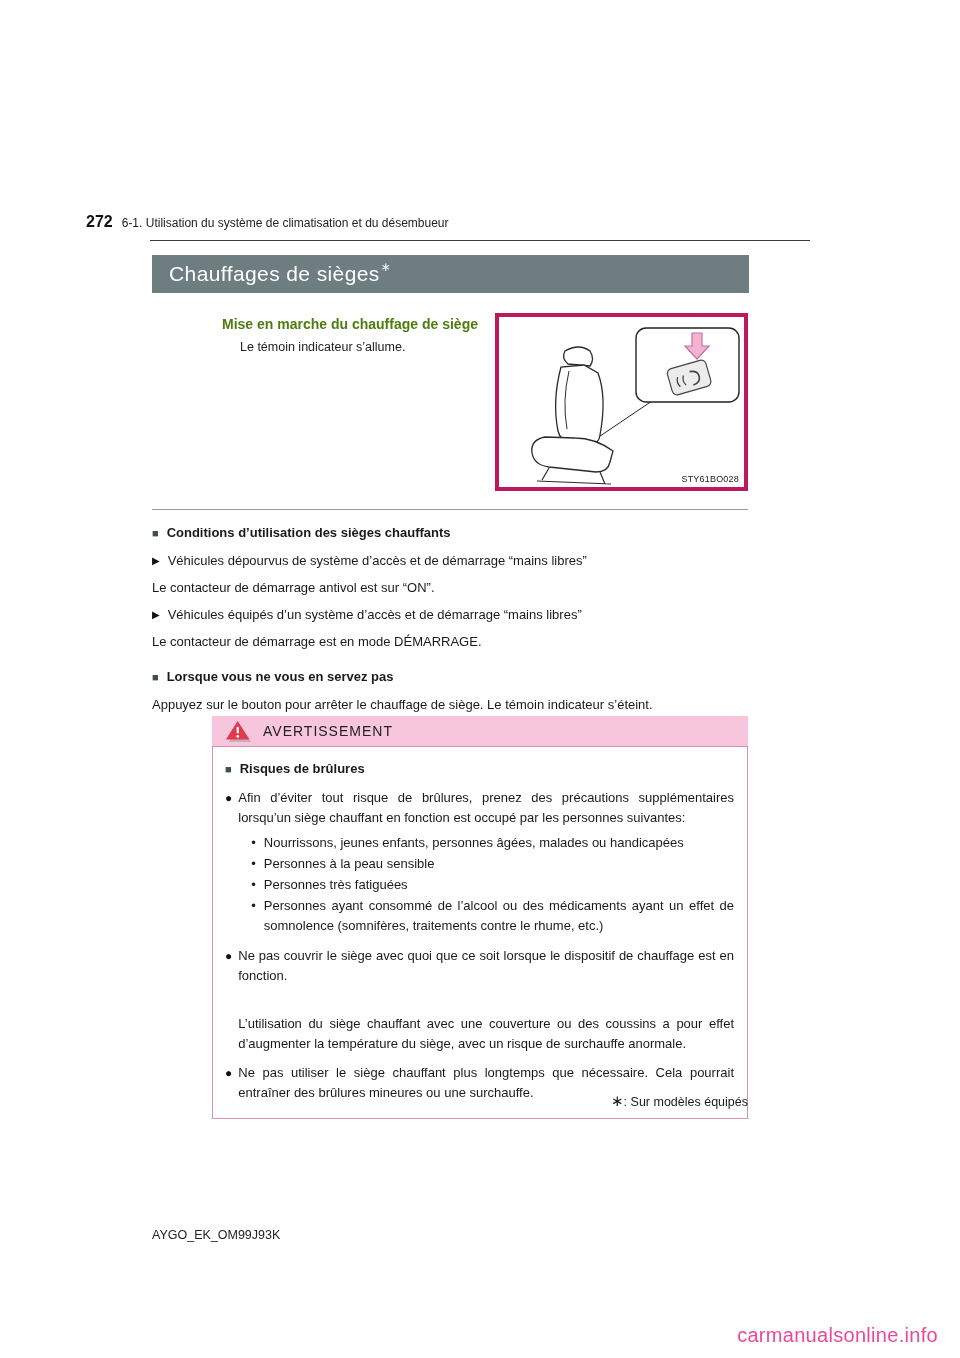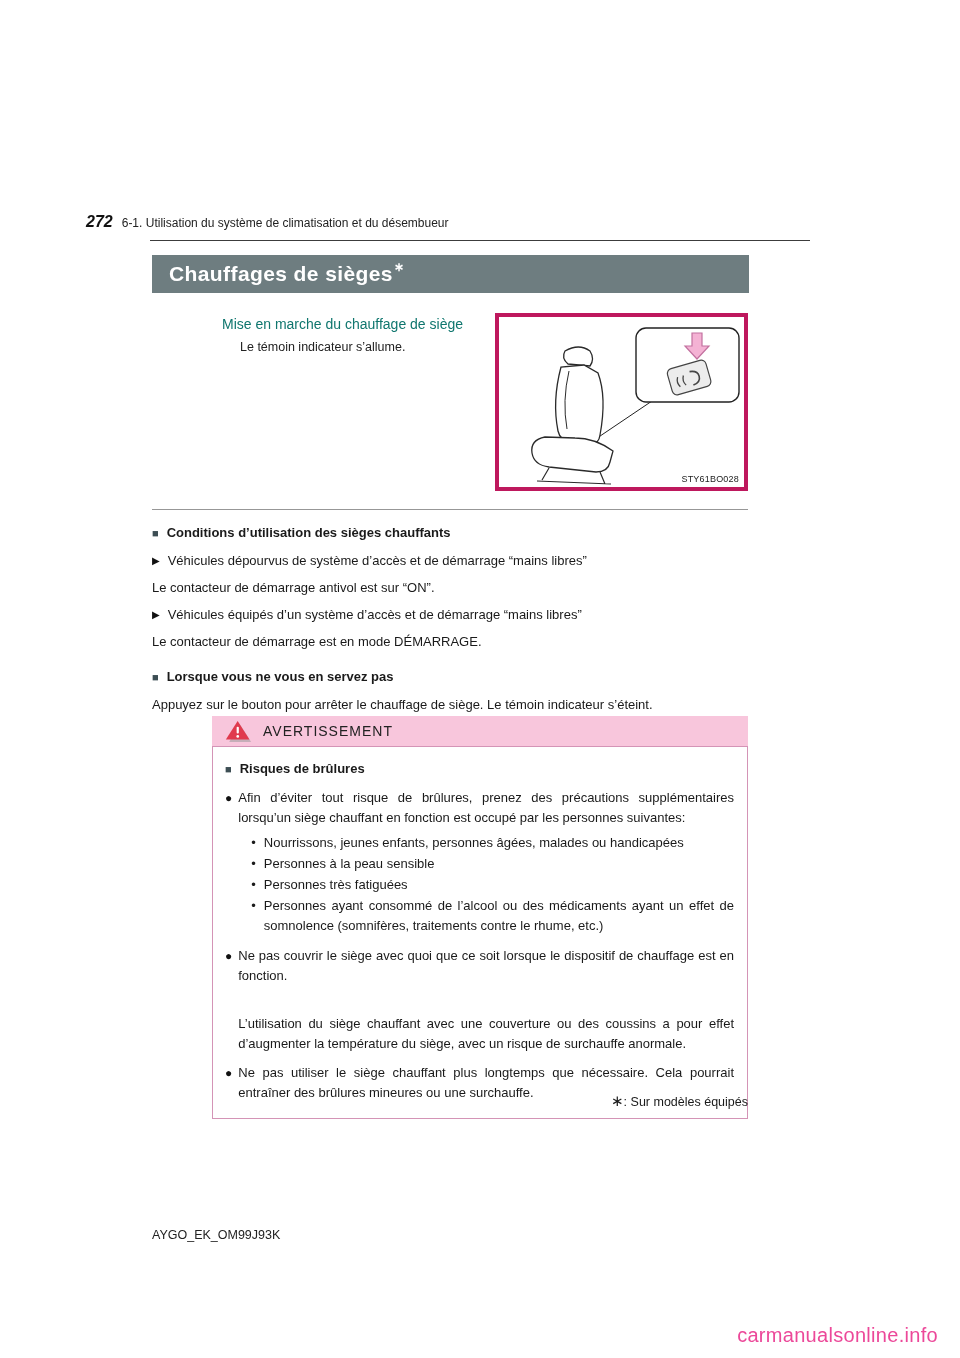--- a/index.html
+++ b/index.html
@@ -2,32 +2,32 @@
 <html><head>
 <meta charset="utf-8">
 <style>
   * { margin:0; padding:0; box-sizing:border-box; }
   html,body { width:960px; height:1358px; }
   body { font-family:"Liberation Sans", sans-serif; background:#ffffff; color:#1a1a1a; }
   .page { position:relative; width:960px; height:1358px; background:#fff; overflow:hidden; }
 
   
   .header-row { position:absolute; top:213px; left:86px; display:flex; align-items:baseline; gap:9px; white-space:nowrap; }
-  .page-num { font-size:16px; font-weight:bold; color:#111;font-style:italic; }
+  .page-num { font-size:16px; font-weight:bold; color:#111; }
   .header-title { font-size:12px; color:#222; }
   .header-rule { position:absolute; top:240px; left:150px; width:660px; height:1px; background:#3c3c3c; }
 
   
   .banner { position:absolute; top:255px; left:152px; width:597px; height:38px; background:#6e7d80; color:#fff; display:flex; align-items:center; padding-left:17px; }
-  .banner .t { font-size:21px; font-weight:bold; letter-spacing:0.4px; }
+  .banner .t { font-size:21px; font-weight:normal; letter-spacing:0.4px; }
   .banner .ast-sup { font-size:12px; position:relative; top:-7px; margin-left:1px; }
 
   
   .intro { position:absolute; top:311px; left:222px; width:266px; }
-  .intro-heading { font-size:14px; line-height:26px; text-align:justify; color:#0f766e; }
+  .intro-heading { font-size:14px; line-height:26px; text-align:justify; color:#4d7c0f;font-weight:bold; }
   .intro-note { margin-top:3px; padding-left:18px; font-size:12.5px; color:#222; }
 
   
   .figure { position:absolute; top:313px; left:495px; width:253px; height:178px; border:4px solid #be185d; background:#fff; }
   .figure svg { display:block; }
   .fig-caption { position:absolute; right:5px; bottom:3px; font-size:9px; color:#222; letter-spacing:0.2px; }
 
   .divider { position:absolute; top:509px; left:152px; width:596px; height:1px; background:#979797; }
 
   

